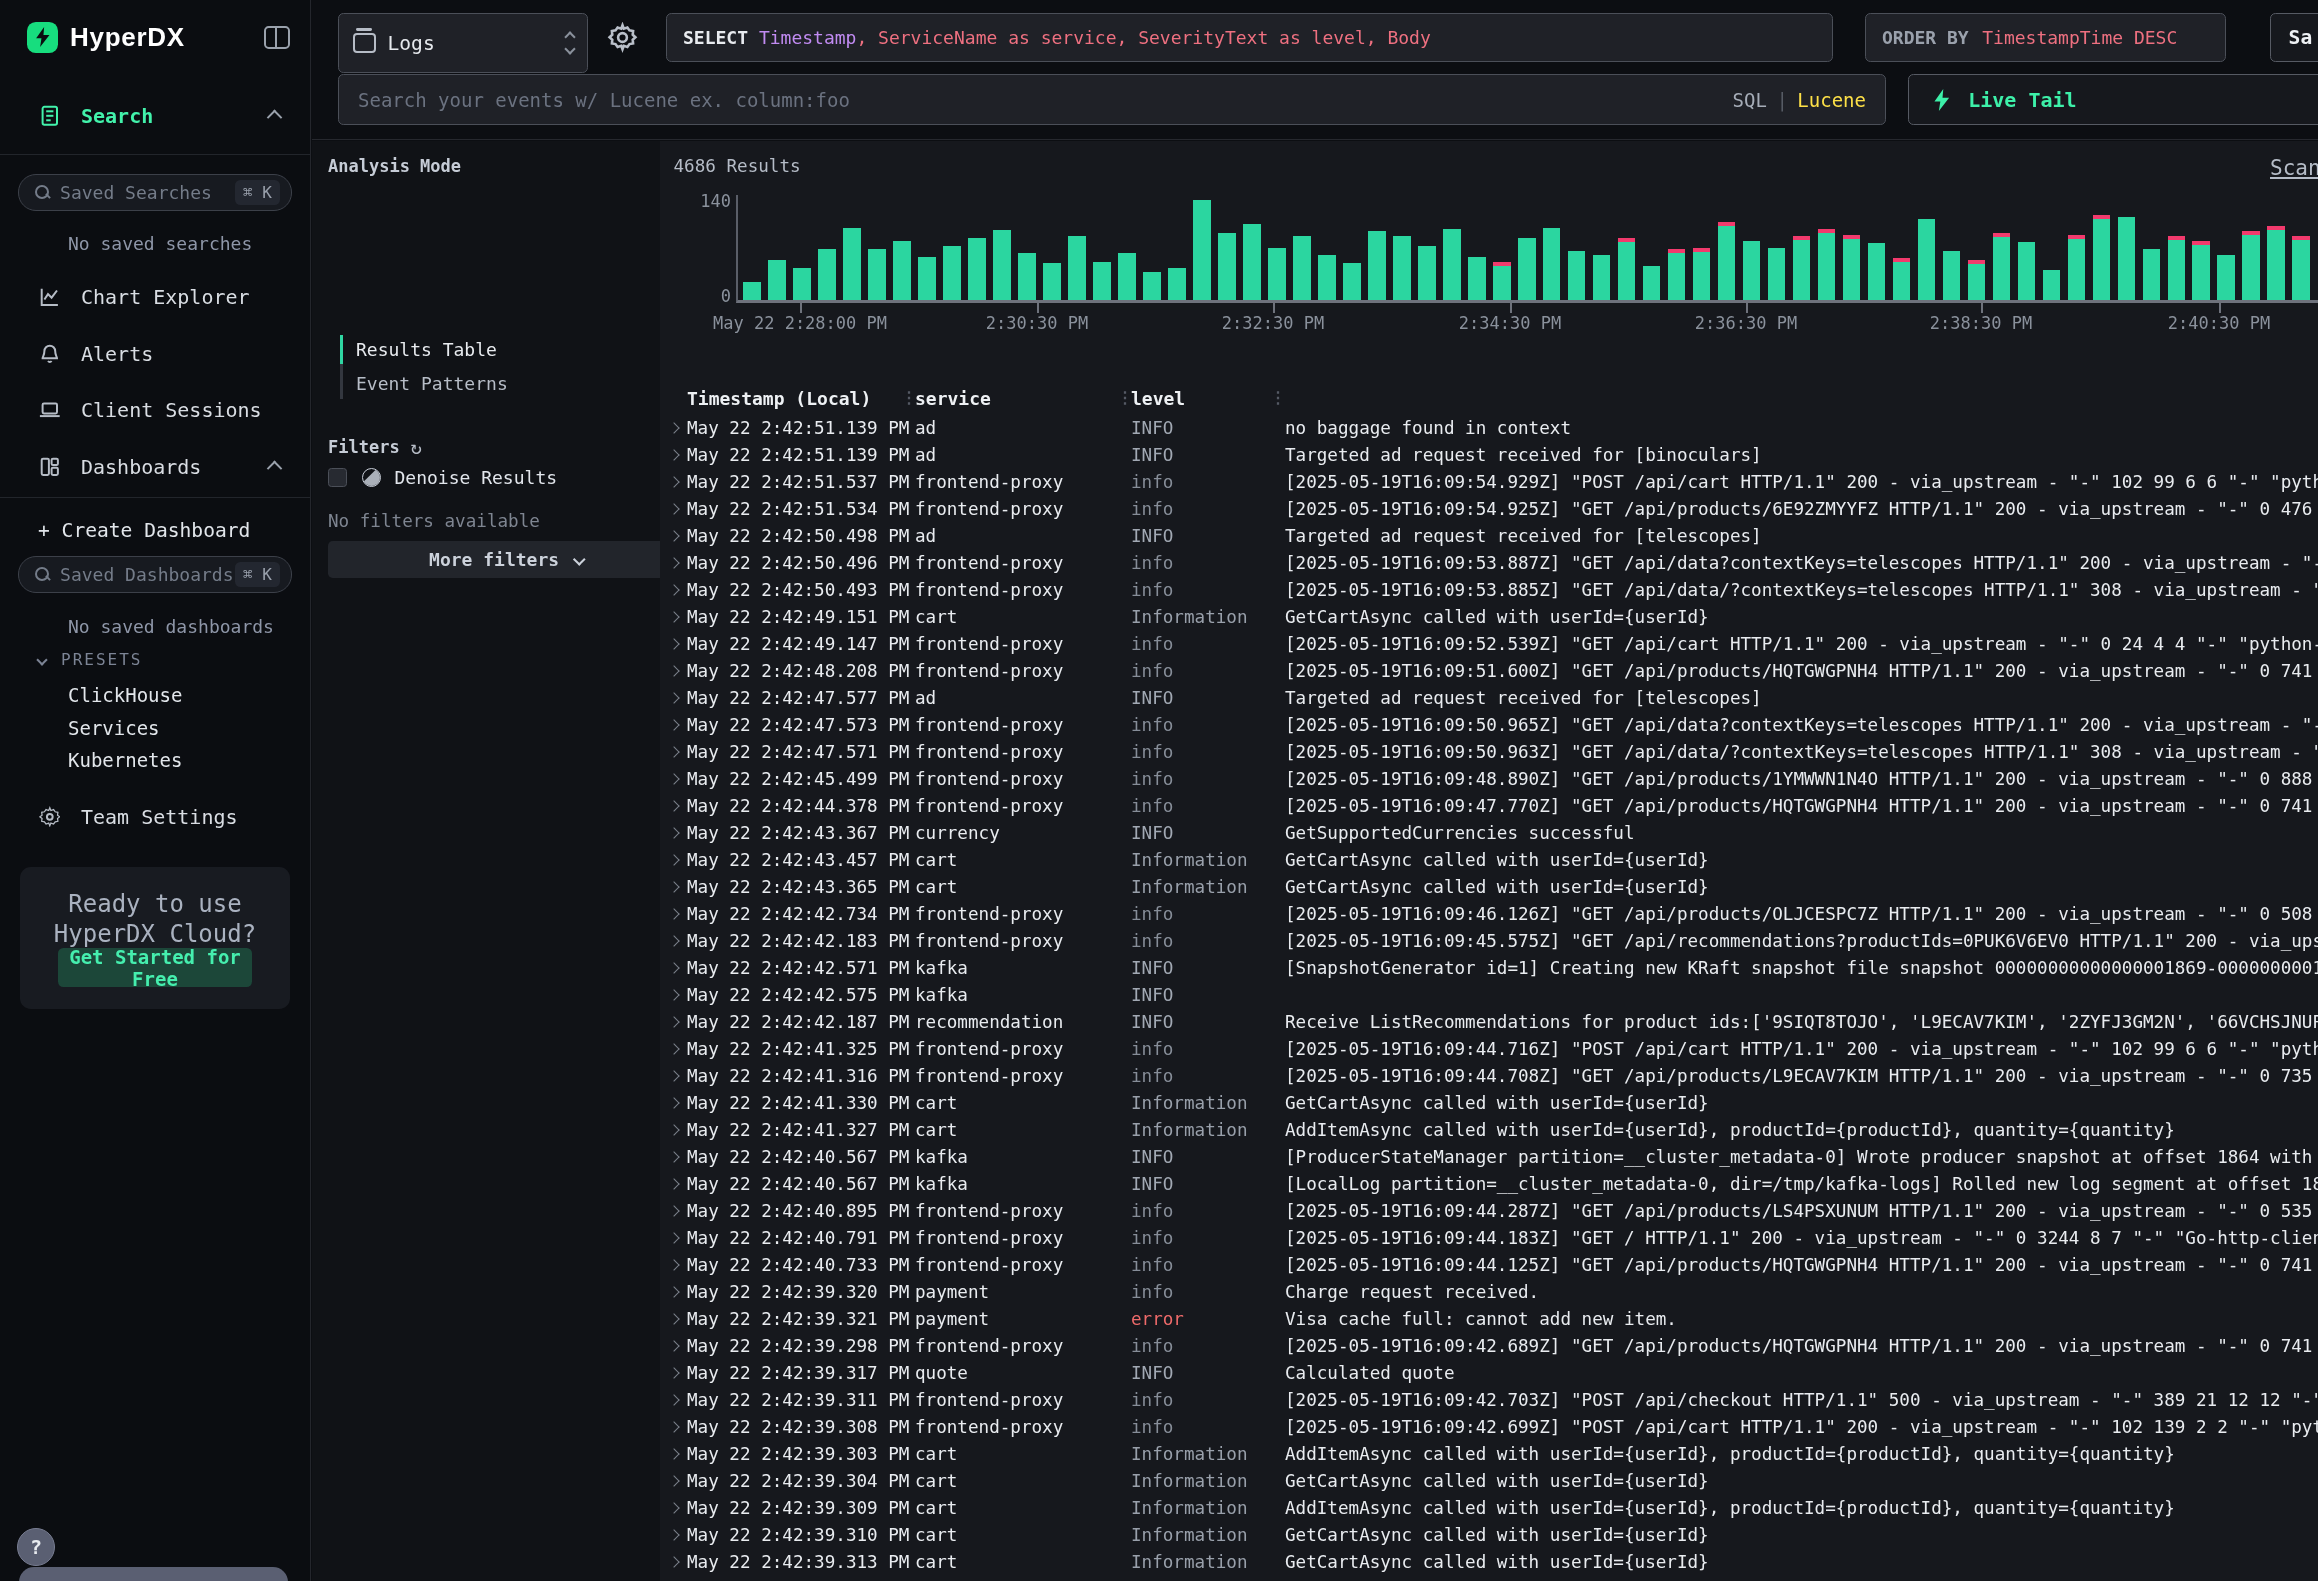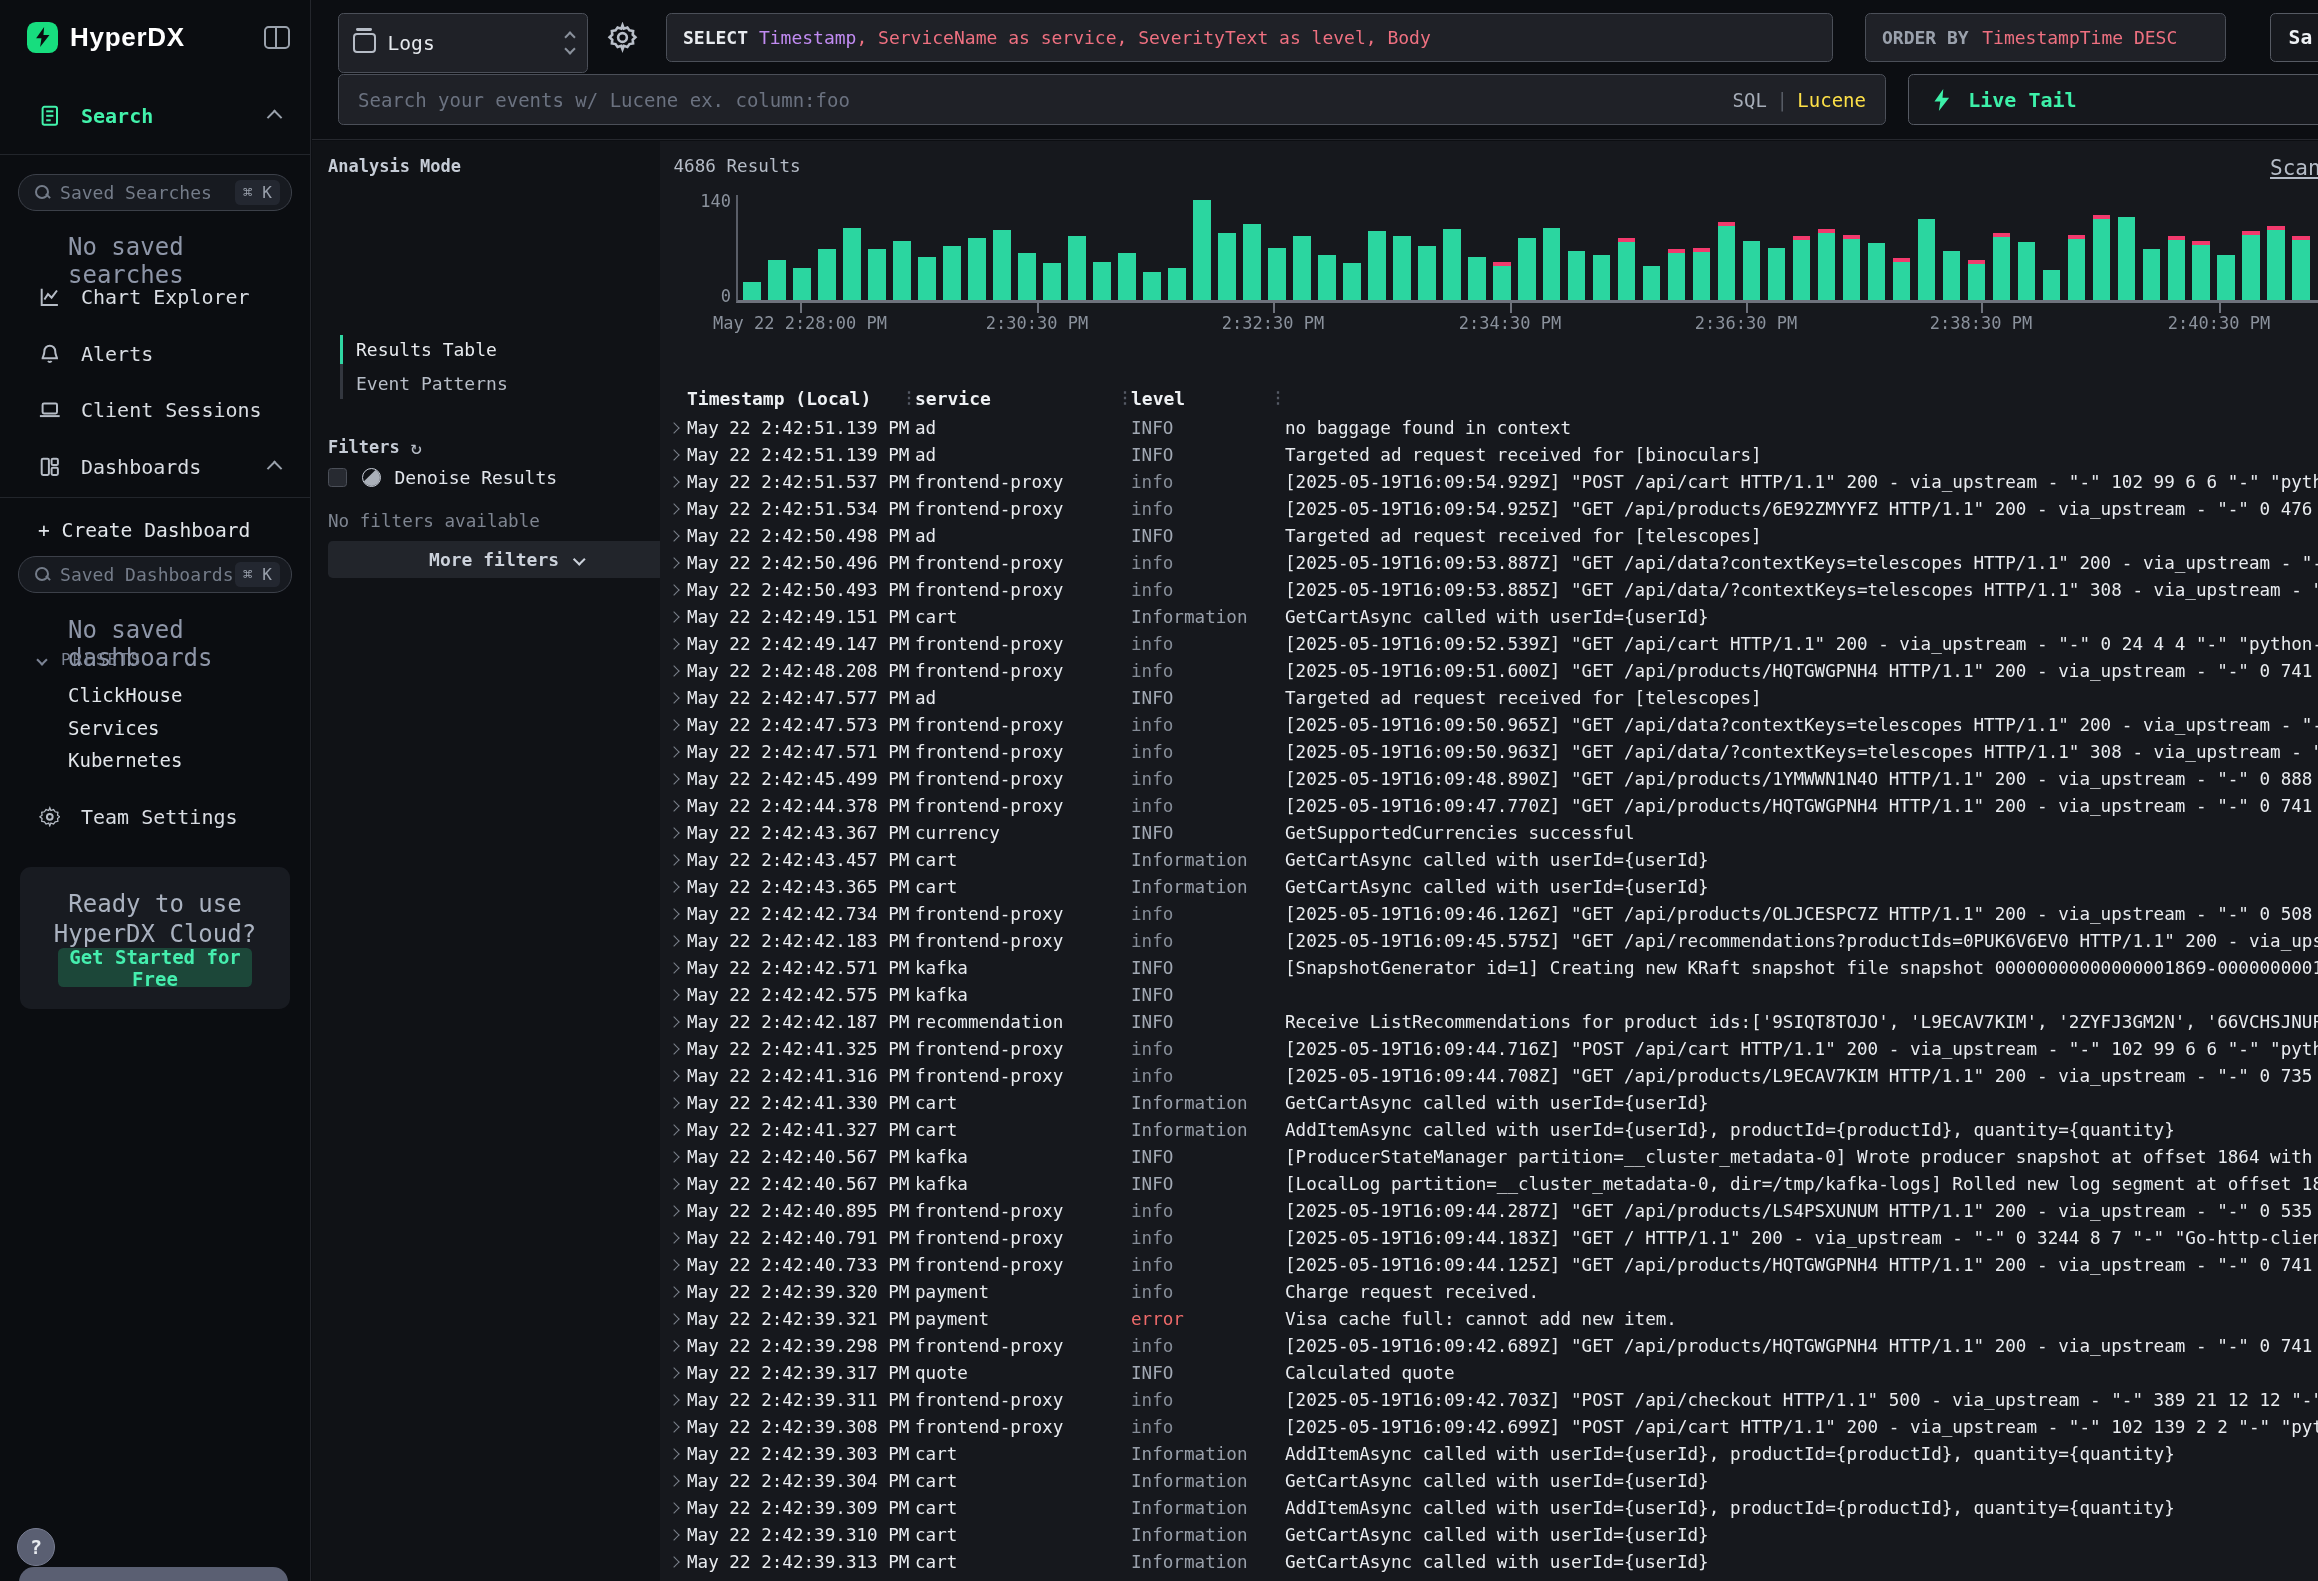--- a/index.html
+++ b/index.html
@@ -28,21 +28,21 @@
 
   .side-divider { position:absolute; left:0; right:0; height:1.4px; background:#22252b; }
 
   .pill-input { position:absolute; left:17.6px; width:274px; height:37px; background:#171a20; border:1.4px solid #3c4049; border-radius:18px; display:flex; align-items:center; padding:0 10.8px 0 16px; }
   .pill-input .ph { color:#747c89; font-size:18px; margin-left:9.5px; flex:1 1 auto; overflow:hidden; white-space:nowrap; }
   .kbd-badge { font-size:16px; color:#9aa1ac; background:#232730; border-radius:5.4px; padding:2.7px 8px; white-space:nowrap; }
   .mag { width:16px; height:16px; position:relative; flex:0 0 auto; }
   .mag::before { content:""; position:absolute; left:0; top:0; width:10.8px; height:10.8px; border:2px solid #747c89; border-radius:50%; }
   .mag::after { content:""; position:absolute; left:10.8px; top:10.8px; width:6px; height:2px; background:#747c89; transform:rotate(45deg); }
 
-  .side-note { position:absolute; left:68px; font-size:24px; color:#8e96a8; }
+  .side-note { position:absolute; left:68px; font-size:18px; color:#8e96a8; }
   .side-link { position:absolute; left:68px; font-size:19px; color:#e2e6eb; cursor:pointer; }
   .presets-row { position:absolute; left:38px; display:flex; align-items:center; color:#7c8495; font-size:16px; letter-spacing:2px; }
   .presets-row .chevron { width:8px; height:8px; border-color:#7c8495; margin-right:15px; }
 
   .promo-card { position:absolute; left:20px; top:867px; width:270px; height:142px; background:#181b21; border-radius:10.8px; text-align:center; }
   .promo-text { margin-top:21.6px; font-size:24px; line-height:30px; color:#aab2c0; padding:0 20px;text-align:center; }
   .promo-btn { position:absolute; left:38px; right:38px; bottom:21.6px; height:39px; background:#1c4739; border-radius:5.4px; color:#45efae; font-weight:bold; font-size:19px; display:flex; align-items:center; justify-content:center; cursor:pointer; }
 
   .help-btn { position:absolute; left:17px; top:1528px; width:38px; height:38px; border-radius:50%; background:#5a5f72; border:1.4px solid #787d92; color:#e8ebef; font-size:20px; font-weight:bold; display:flex; align-items:center; justify-content:center; cursor:pointer; }
   .bottom-pill { position:absolute; left:19px; top:1567px; width:269px; height:30px; background:#5a5f72; border-radius:15px; }

